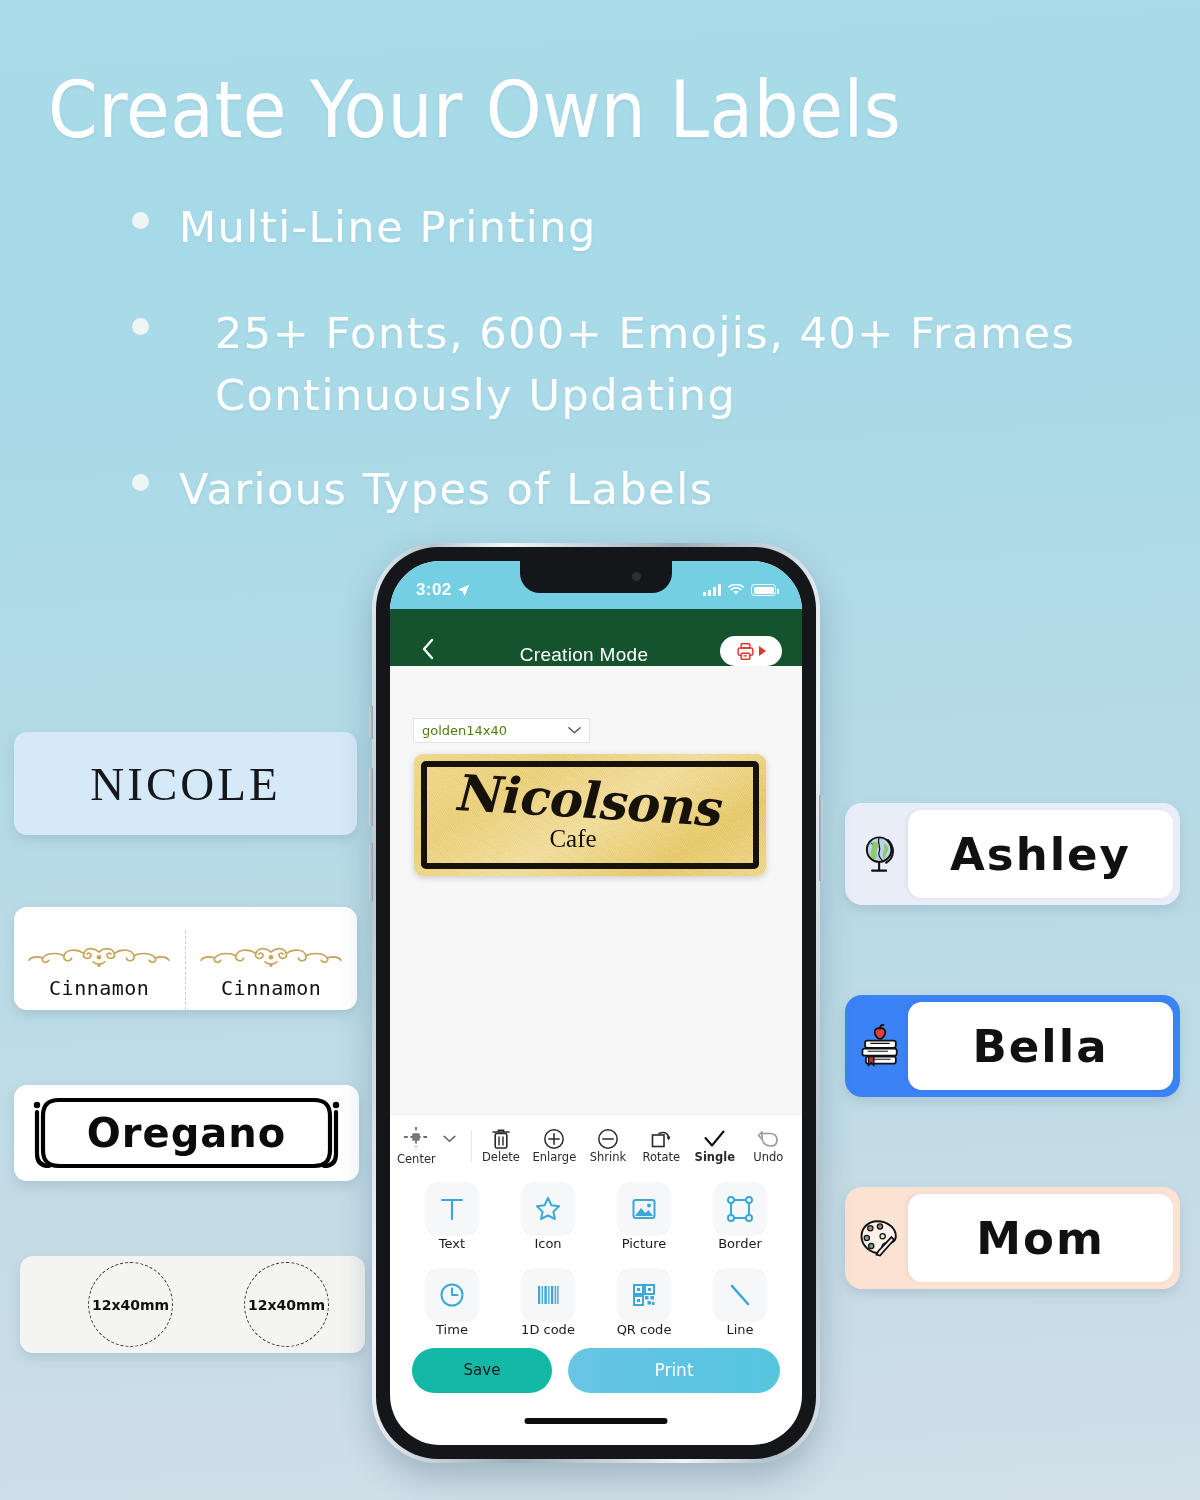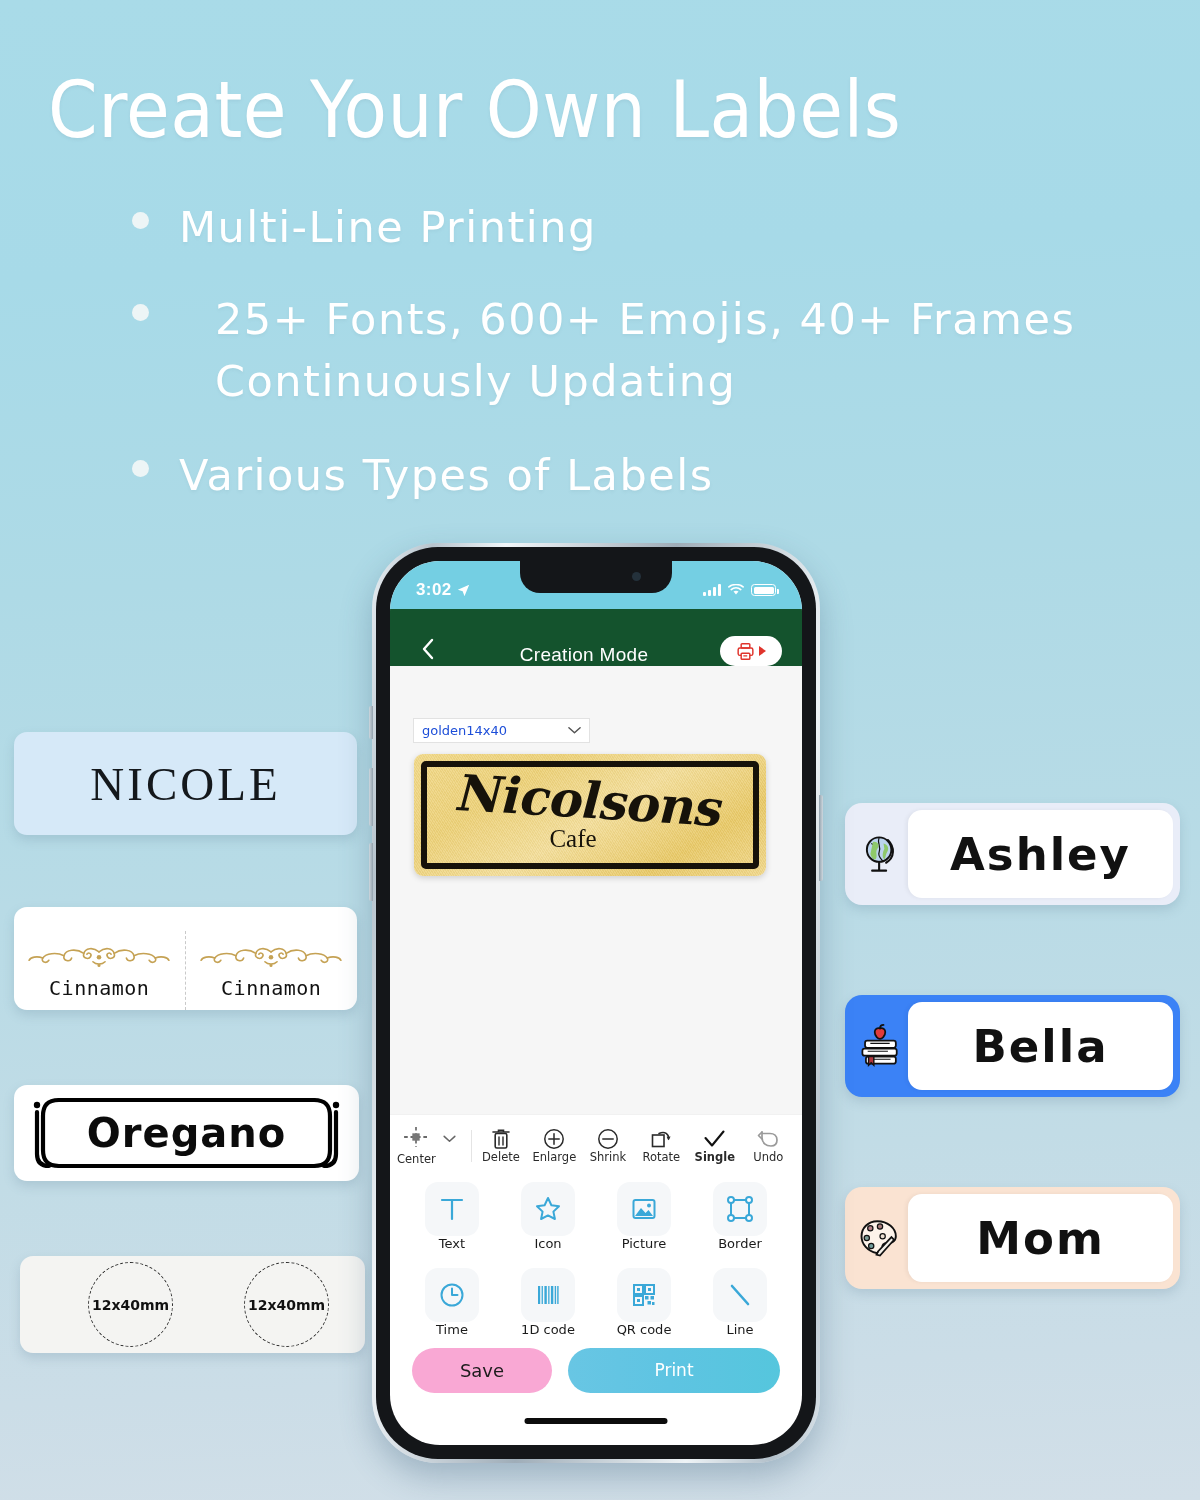--- a/index.html
+++ b/index.html
@@ -45,21 +45,21 @@
 
   .bullets {
     position: absolute;
     left: 132px; top: 196px;
     width: 1010px;
   }
   .bullet {
     position: relative;
     display: flex;
     align-items: flex-start;
-    margin-bottom: 30px;
+    margin-bottom: 44px;
   }
   .bullet .dot {
     flex: 0 0 auto;
     width: 17px; height: 17px;
     border-radius: 50%;
     background: #f2f6f6;
     margin-top: 16px;
     margin-right: 30px;
     opacity: 0.93;
   }
@@ -357,21 +357,21 @@
   .size-select {
     position: absolute;
     left: 23px; top: 52px;
     width: 177px; height: 25px;
     background: #ffffff;
     border: 1px solid #e2e2e2;
     display: flex;
     align-items: center;
     padding: 0 8px;
     font-size: 13px;
-    color: #1d4ed8;
+    color: #4d7c0f;
     justify-content: space-between;
     font-family: "DejaVu Sans", sans-serif;
   }
   .plaque {
     position: absolute;
     left: 24px; top: 88px;
     width: 352px; height: 122px;
     border-radius: 9px;
     background:
       repeating-linear-gradient(57deg, rgba(255,255,255,0.10) 0 1px, rgba(160,125,40,0.06) 1px 2px),
@@ -478,23 +478,23 @@
     left: 0; bottom: 50px; right: 0;
     height: 50px;
     display: flex;
     align-items: center;
     padding: 0 22px;
     gap: 16px;
   }
   .btn-save {
     width: 140px; height: 45px;
     border-radius: 23px;
-    background: #f9a8d4;
+    background: #14b8a6;
     display: flex; align-items: center; justify-content: center;
-    font-size: 18px;
+    font-size: 15px;
     color: #1c1c1c;
     font-family: "DejaVu Sans", sans-serif;
   }
   .btn-print {
     flex: 1 1 auto; height: 45px;
     border-radius: 23px;
     background: linear-gradient(90deg,#68c6e4 0%,#5ec4e2 48%,#55c6dd 100%);
     display: flex; align-items: center; justify-content: center;
     font-size: 17px;
     color: #ffffff;

